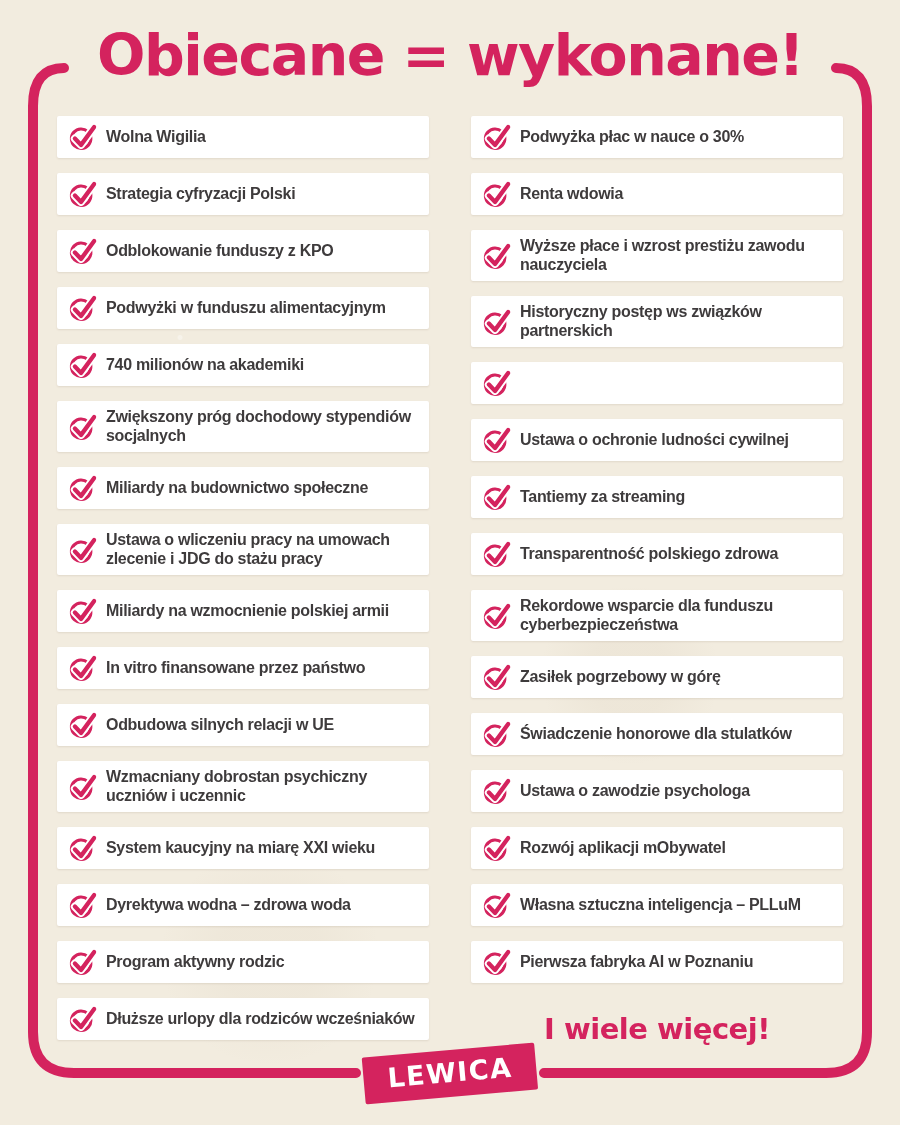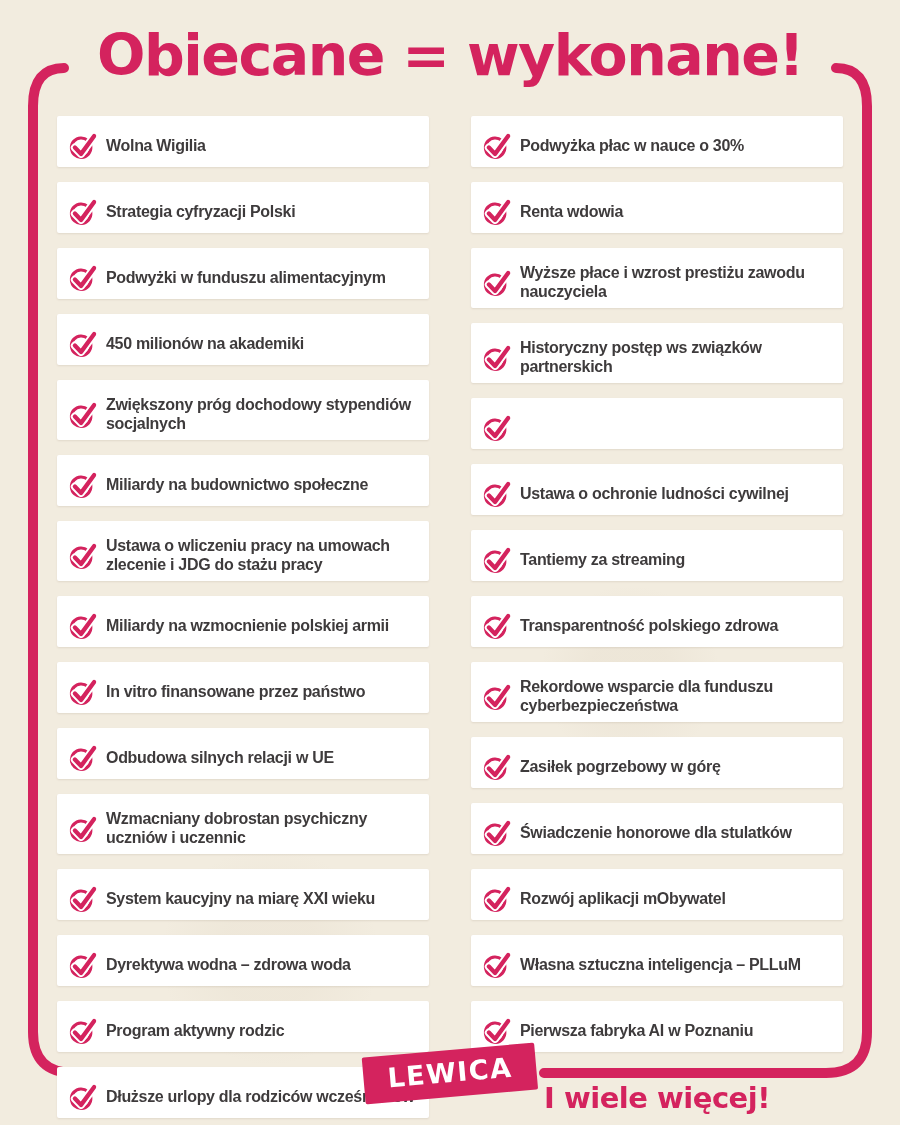--- a/index.html
+++ b/index.html
@@ -45,21 +45,21 @@
   }
   .col{
     width:372px;
     display:flex;flex-direction:column;gap:15px;
   }
   .item{
     background:var(--card);
     border-radius:2px;
     min-height:40px;
     display:flex;align-items:center;
-    padding:16px 8px 7px 12px;
+    padding:7px 8px 7px 12px;
     box-shadow:0 1px 2px rgba(120,100,75,.14);
   }
   .check{
     flex:0 0 28px;width:28px;height:28px;margin-right:9px;
     transform:rotate(-3deg);
   }
   .item-text{
     font-weight:bold;
     font-size:16px;
     line-height:1.16;
@@ -118,29 +118,37 @@
     <path d="M7.5 19.5 L15 28 L33 6" fill="none" stroke="#d4235e" stroke-width="5.5" stroke-linecap="round" stroke-linejoin="round"></path>
   </svg>
 <span class="item-text">Strategia cyfryzacji Polski</span>
       </div>
       <div class="item">
   <svg class="check" viewBox="0 0 36 36" xmlns="http://www.w3.org/2000/svg">
     <circle cx="15.5" cy="20" r="12.5" fill="none" stroke="#d4235e" stroke-width="4"></circle>
     <path d="M7.5 19.5 L15 28 L33 6" fill="none" stroke="#ffffff" stroke-width="10.5" stroke-linecap="round" stroke-linejoin="round"></path>
     <path d="M7.5 19.5 L15 28 L33 6" fill="none" stroke="#d4235e" stroke-width="5.5" stroke-linecap="round" stroke-linejoin="round"></path>
   </svg>
+<span class="item-text">Odblokowanie funduszy z KPO</span>
+      </div>
+      <div class="item">
+  <svg class="check" viewBox="0 0 36 36" xmlns="http://www.w3.org/2000/svg">
+    <circle cx="15.5" cy="20" r="12.5" fill="none" stroke="#d4235e" stroke-width="4"></circle>
+    <path d="M7.5 19.5 L15 28 L33 6" fill="none" stroke="#ffffff" stroke-width="10.5" stroke-linecap="round" stroke-linejoin="round"></path>
+    <path d="M7.5 19.5 L15 28 L33 6" fill="none" stroke="#d4235e" stroke-width="5.5" stroke-linecap="round" stroke-linejoin="round"></path>
+  </svg>
 <span class="item-text">Podwyżki w funduszu alimentacyjnym</span>
       </div>
       <div class="item">
   <svg class="check" viewBox="0 0 36 36" xmlns="http://www.w3.org/2000/svg">
     <circle cx="15.5" cy="20" r="12.5" fill="none" stroke="#d4235e" stroke-width="4"></circle>
     <path d="M7.5 19.5 L15 28 L33 6" fill="none" stroke="#ffffff" stroke-width="10.5" stroke-linecap="round" stroke-linejoin="round"></path>
     <path d="M7.5 19.5 L15 28 L33 6" fill="none" stroke="#d4235e" stroke-width="5.5" stroke-linecap="round" stroke-linejoin="round"></path>
   </svg>
-<span class="item-text">450 milionów na akademiki</span>
+<span class="item-text">740 milionów na akademiki</span>
       </div>
       <div class="item">
   <svg class="check" viewBox="0 0 36 36" xmlns="http://www.w3.org/2000/svg">
     <circle cx="15.5" cy="20" r="12.5" fill="none" stroke="#d4235e" stroke-width="4"></circle>
     <path d="M7.5 19.5 L15 28 L33 6" fill="none" stroke="#ffffff" stroke-width="10.5" stroke-linecap="round" stroke-linejoin="round"></path>
     <path d="M7.5 19.5 L15 28 L33 6" fill="none" stroke="#d4235e" stroke-width="5.5" stroke-linecap="round" stroke-linejoin="round"></path>
   </svg>
 <span class="item-text">Zwiększony próg dochodowy stypendiów
 socjalnych</span>
       </div>
@@ -310,20 +318,28 @@
   </svg>
 <span class="item-text">Zasiłek pogrzebowy w górę</span>
       </div>
       <div class="item">
   <svg class="check" viewBox="0 0 36 36" xmlns="http://www.w3.org/2000/svg">
     <circle cx="15.5" cy="20" r="12.5" fill="none" stroke="#d4235e" stroke-width="4"></circle>
     <path d="M7.5 19.5 L15 28 L33 6" fill="none" stroke="#ffffff" stroke-width="10.5" stroke-linecap="round" stroke-linejoin="round"></path>
     <path d="M7.5 19.5 L15 28 L33 6" fill="none" stroke="#d4235e" stroke-width="5.5" stroke-linecap="round" stroke-linejoin="round"></path>
   </svg>
 <span class="item-text">Świadczenie honorowe dla stulatków</span>
+      </div>
+      <div class="item">
+  <svg class="check" viewBox="0 0 36 36" xmlns="http://www.w3.org/2000/svg">
+    <circle cx="15.5" cy="20" r="12.5" fill="none" stroke="#d4235e" stroke-width="4"></circle>
+    <path d="M7.5 19.5 L15 28 L33 6" fill="none" stroke="#ffffff" stroke-width="10.5" stroke-linecap="round" stroke-linejoin="round"></path>
+    <path d="M7.5 19.5 L15 28 L33 6" fill="none" stroke="#d4235e" stroke-width="5.5" stroke-linecap="round" stroke-linejoin="round"></path>
+  </svg>
+<span class="item-text">Ustawa o zawodzie psychologa</span>
       </div>
       <div class="item">
   <svg class="check" viewBox="0 0 36 36" xmlns="http://www.w3.org/2000/svg">
     <circle cx="15.5" cy="20" r="12.5" fill="none" stroke="#d4235e" stroke-width="4"></circle>
     <path d="M7.5 19.5 L15 28 L33 6" fill="none" stroke="#ffffff" stroke-width="10.5" stroke-linecap="round" stroke-linejoin="round"></path>
     <path d="M7.5 19.5 L15 28 L33 6" fill="none" stroke="#d4235e" stroke-width="5.5" stroke-linecap="round" stroke-linejoin="round"></path>
   </svg>
 <span class="item-text">Rozwój aplikacji mObywatel</span>
       </div>
       <div class="item">

